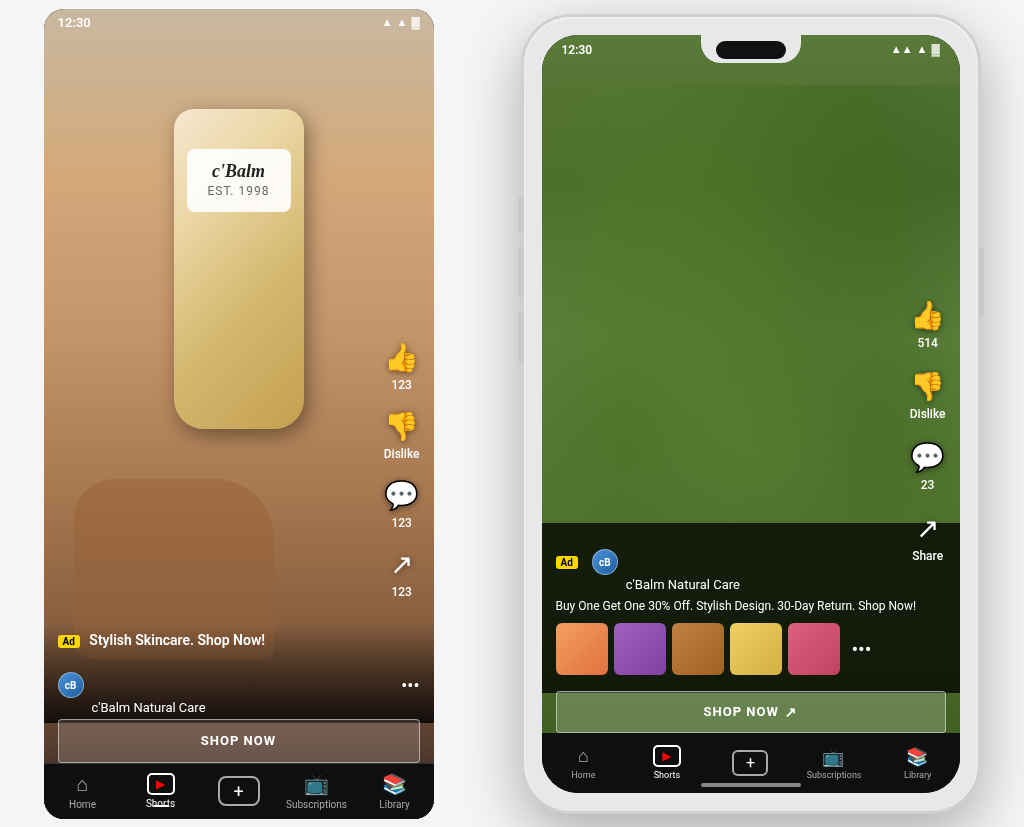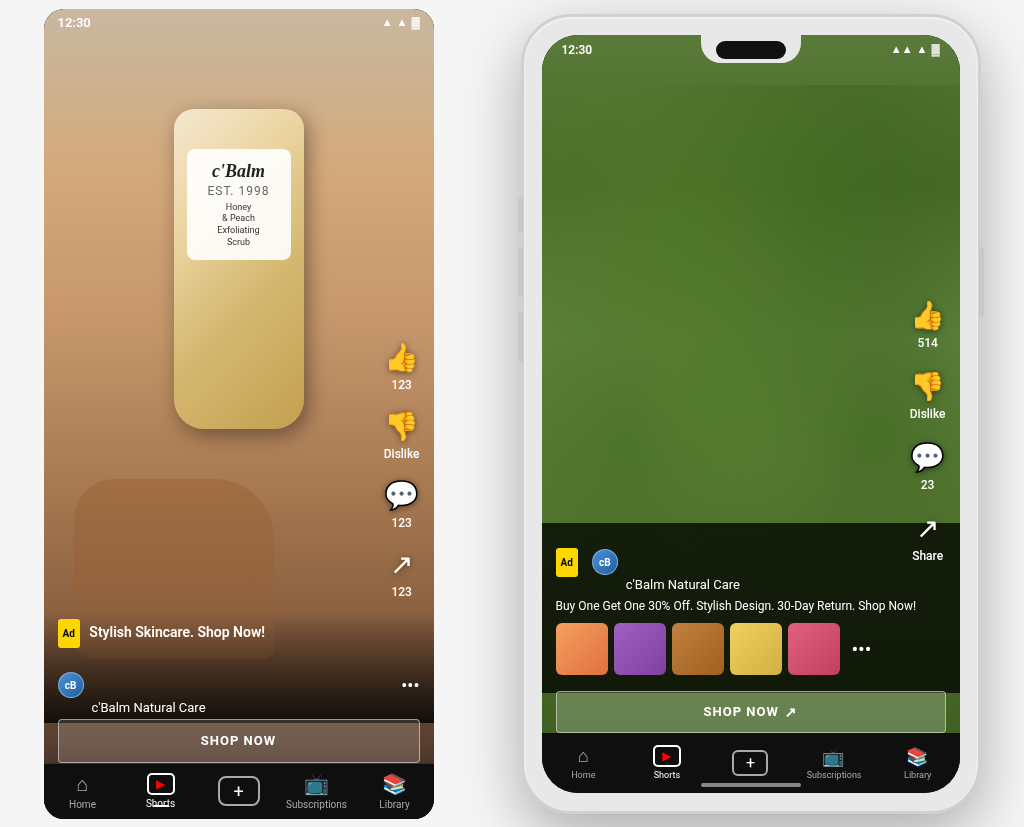--- a/index.html
+++ b/index.html
@@ -176,21 +176,21 @@
       background: linear-gradient(to top, rgba(0,0,0,0.8), transparent);
     }
 
     .ad-badge {
       display: inline-flex;
       align-items: center;
       background: #FFD700;
       color: #000;
       font-size: 10px;
       font-weight: 700;
-      padding: 9px 5px;
+      padding: 1px 5px;
       border-radius: 3px;
       margin-right: 6px;
     }
 
     .ad-title {
       color: #fff;
       font-size: 14px;
       font-weight: 600;
       margin-bottom: 8px;
     }
@@ -618,26 +618,20 @@
       <span>▲</span>
       <span>▓</span>
     </div>
   </div>
 
   <div class="product-bottle">
     <div class="bottle-shape">
       <div class="bottle-label">
         <div class="bottle-brand">c'Balm</div>
         <div class="bottle-subtitle">EST. 1998</div>
-        <div class="bottle-desc">
-          <span>Honey</span><br>
-          <span>&amp; Peach</span><br>
-          <span>Exfoliating</span><br>
-          <span>Scrub</span>
-        </div>
       </div>
     </div>
   </div>
 
   <div class="hand-overlay"></div>
 
   <div class="action-buttons-left">
     <div class="action-btn">
       <span class="action-icon">👍</span>
       <span class="action-count">123</span>

